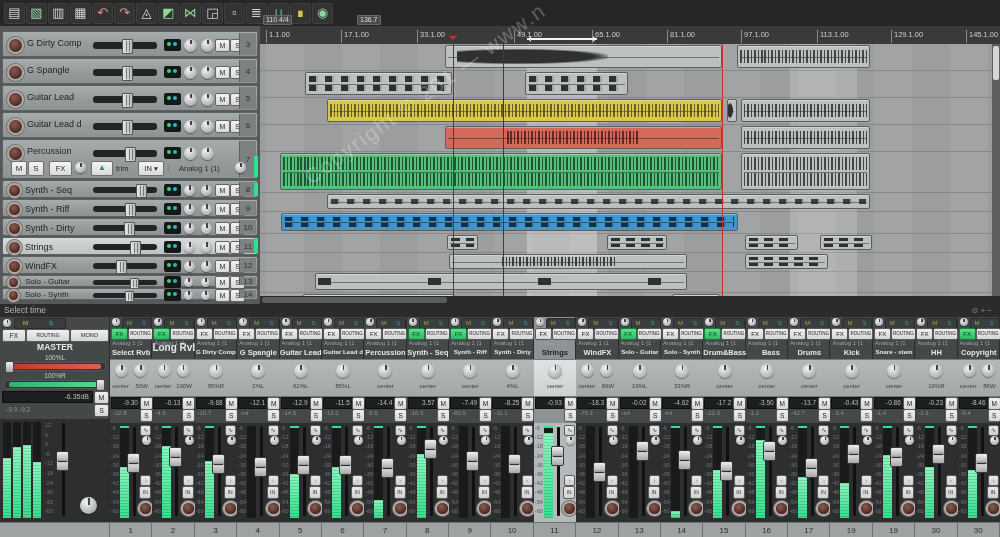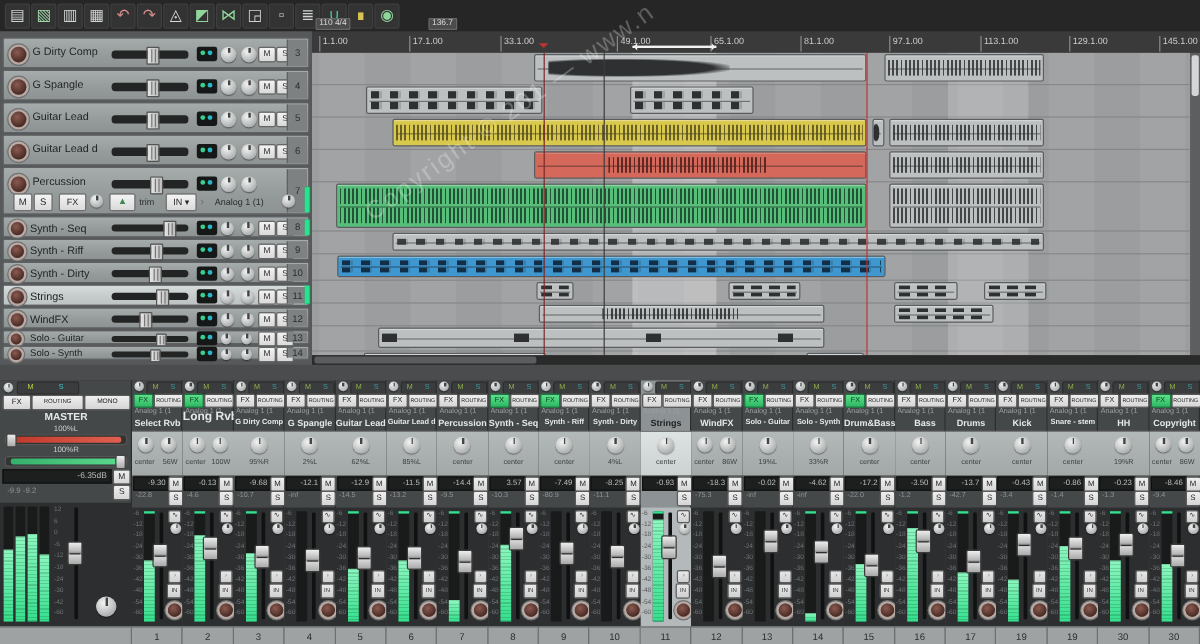--- a/index.html
+++ b/index.html
@@ -458,20 +458,24 @@
       <div class="cursor" style="left: 193px; background: rgb(125, 42, 42);"></div>
       <div class="cursor" style="left: 243px; background: rgb(60, 60, 60);"></div>
       <div class="cursor" style="left: 462px; background: rgb(192, 50, 50);"></div>
     </div>
   <div id="vscroll" class="abs">
       <div id="vthumb" style="top: 2px; height: 34px;"></div>
     </div>
   <div id="hscrollrow" class="abs">
       <div id="hthumb" style="left: 2px; width: 185px;"></div>
     </div>
+  <div id="statusbar" class="abs">
+    <span style="padding-left:4px">Select time</span>
+    <span style="position:absolute;right:8px;top:0;color:#8b8b8b;font-size:8px">⊙ + −</span>
+  </div>
   <div id="mixer" class="abs">
       <div class="strip" style="left: 0px; width: 110px;">
         <div class="knb" style="left: 3px; top: 2px; width: 8px; height: 8px;"></div>
         <div class="mhdark" style="left: 14px; top: 1px; width: 50px; height: 9px;">
           <div class="mslet" style="left: 8px; top: 1px; color: rgb(184, 214, 72);">M</div>
           <div class="mslet" style="left: 34px; top: 1px; color: rgb(63, 201, 201);">S</div>
         </div>
         <div class="mhbtn" style="left: 2px; top: 12px; width: 22px; height: 11px; font-size: 6.5px; line-height: 11px;">FX</div>
         <div class="mhbtn" style="left: 26px; top: 12px; width: 42px; height: 11px; font-size: 5px; line-height: 11px;">ROUTING</div>
         <div class="mhbtn" style="left: 70px; top: 12px; width: 37px; height: 11px; font-size: 5.5px; line-height: 11px;">MONO</div>

